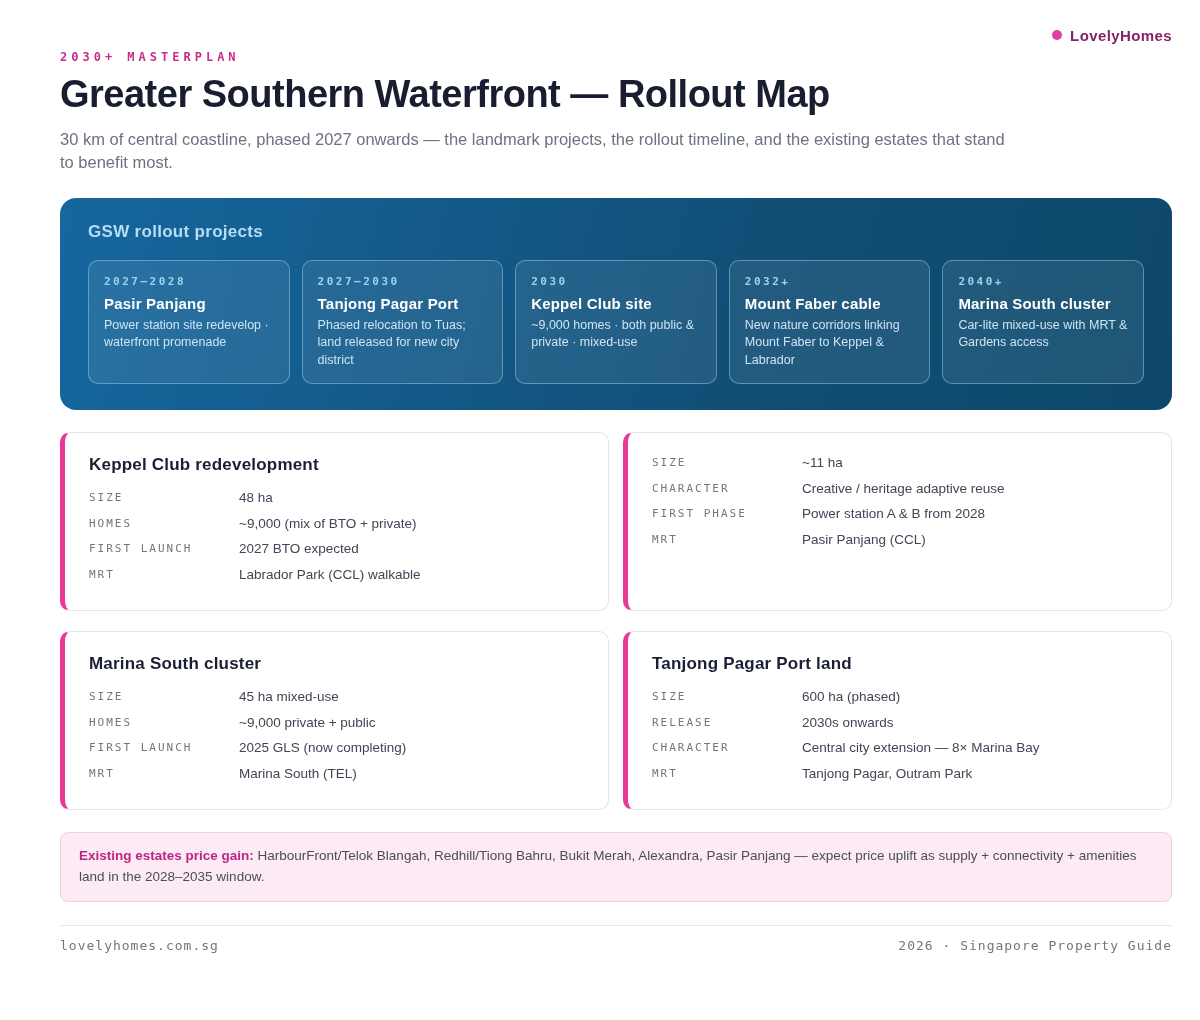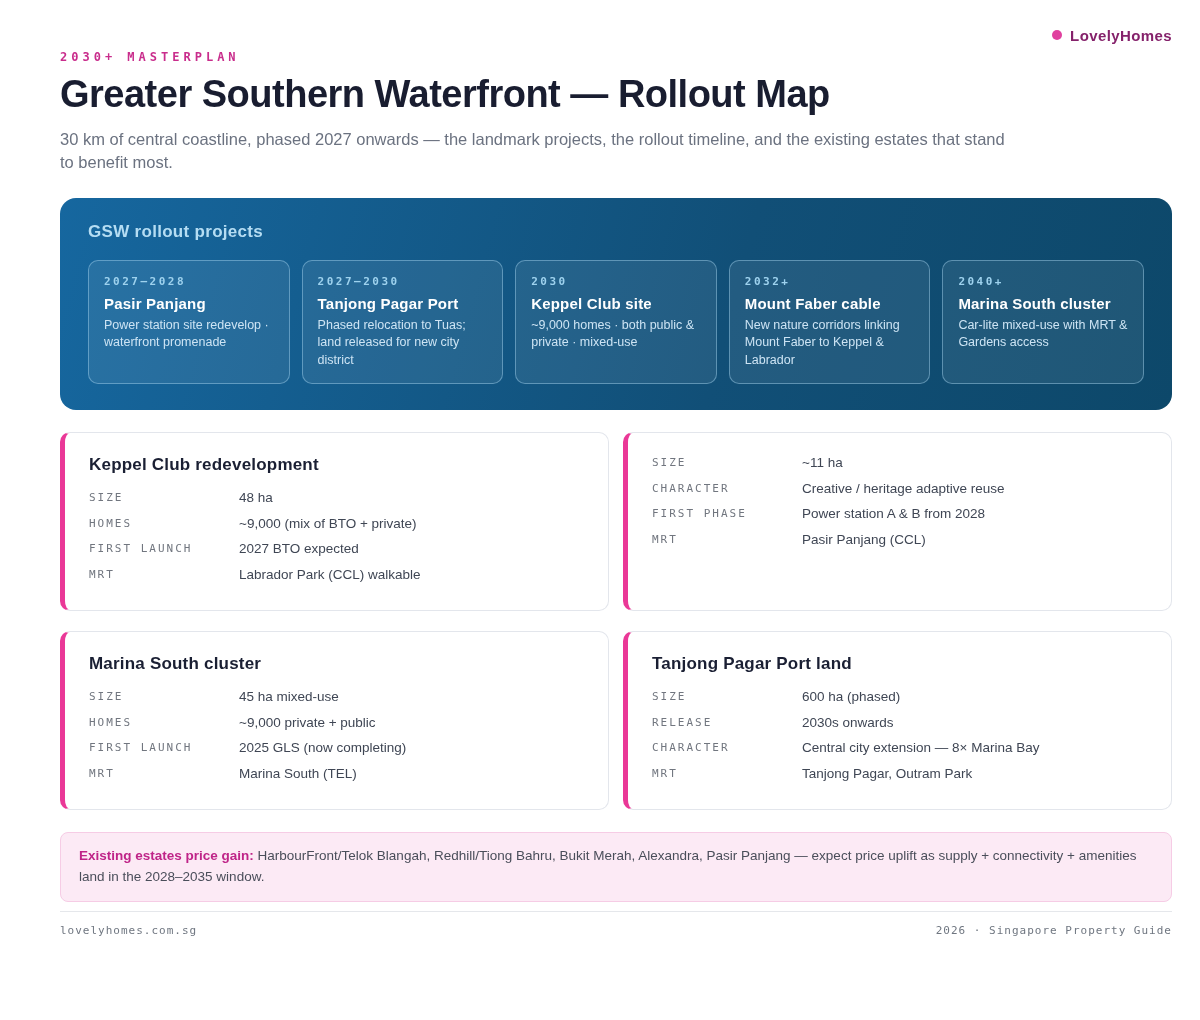--- a/index.html
+++ b/index.html
@@ -156,27 +156,27 @@
     font-size: 13.5px;
     line-height: 1.55;
     color: #4a4e5a;
   }
   .note-lead {
     font-weight: bold;
     color: #bf2488;
   }
   
   .footer {
-    margin-top: 9px;
+    margin-top: 23px;
     border-top: 1px solid #e5e7eb;
     padding-top: 12px;
     display: flex;
     justify-content: space-between;
     font-family: "DejaVu Sans Mono", monospace;
-    font-size: 11px;
+    font-size: 13px;
     letter-spacing: 1px;
     color: #6f7680;
   }
 </style>
 </head>
 <body>
 
 <div class="page">
 
   <div class="brand-row">

